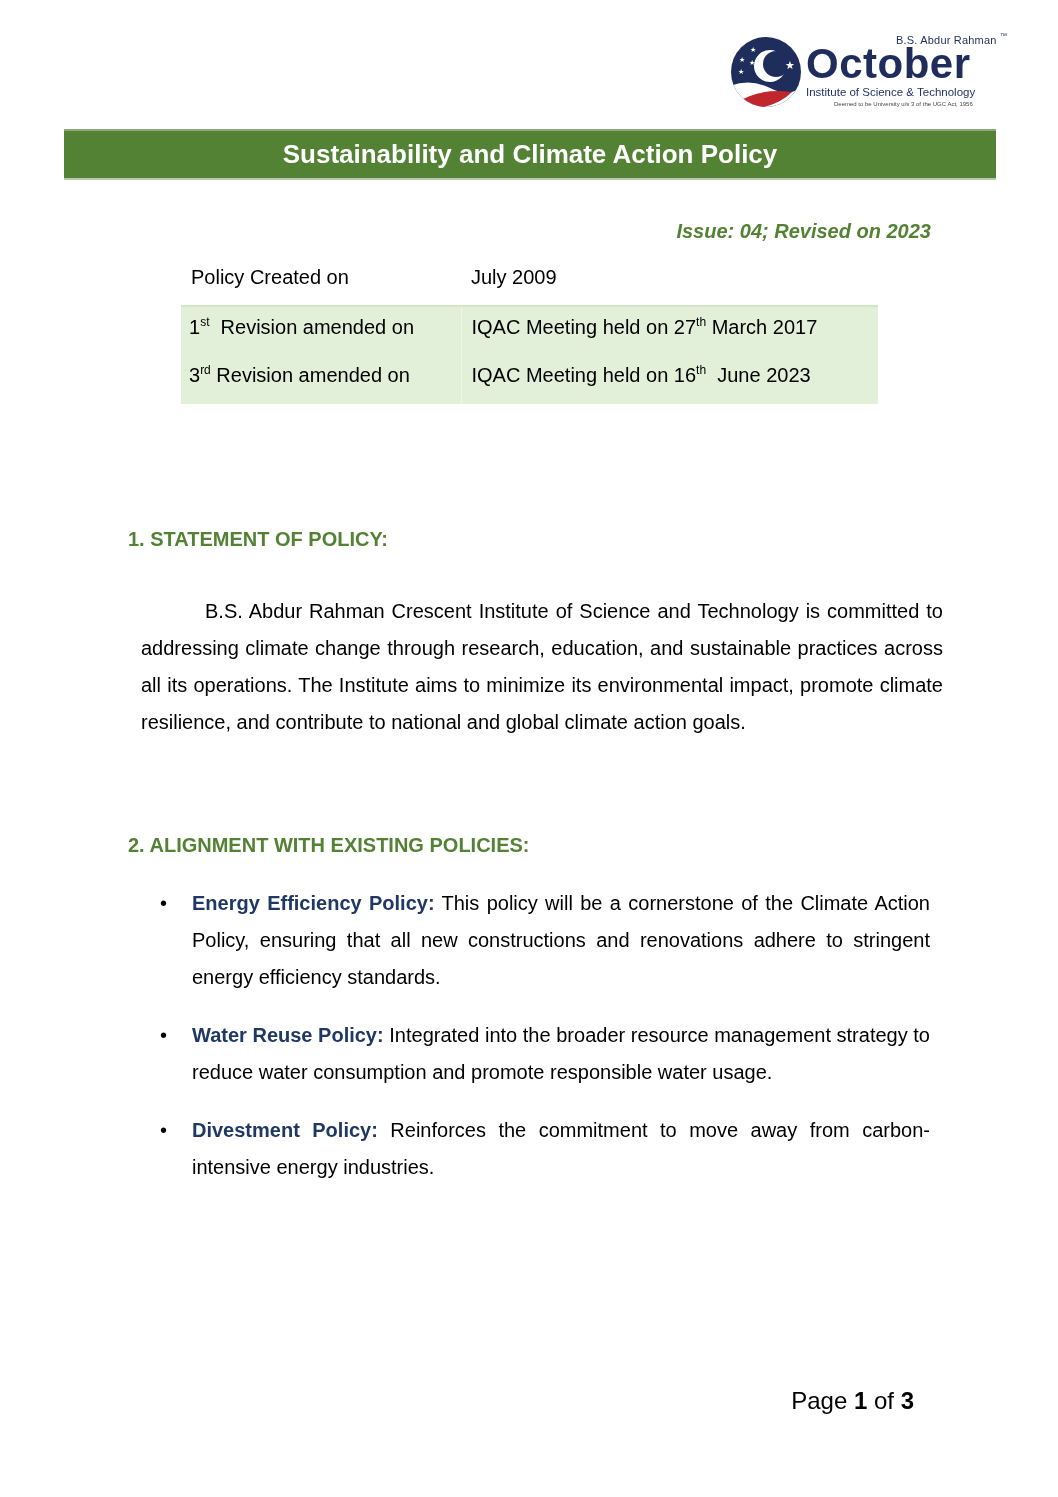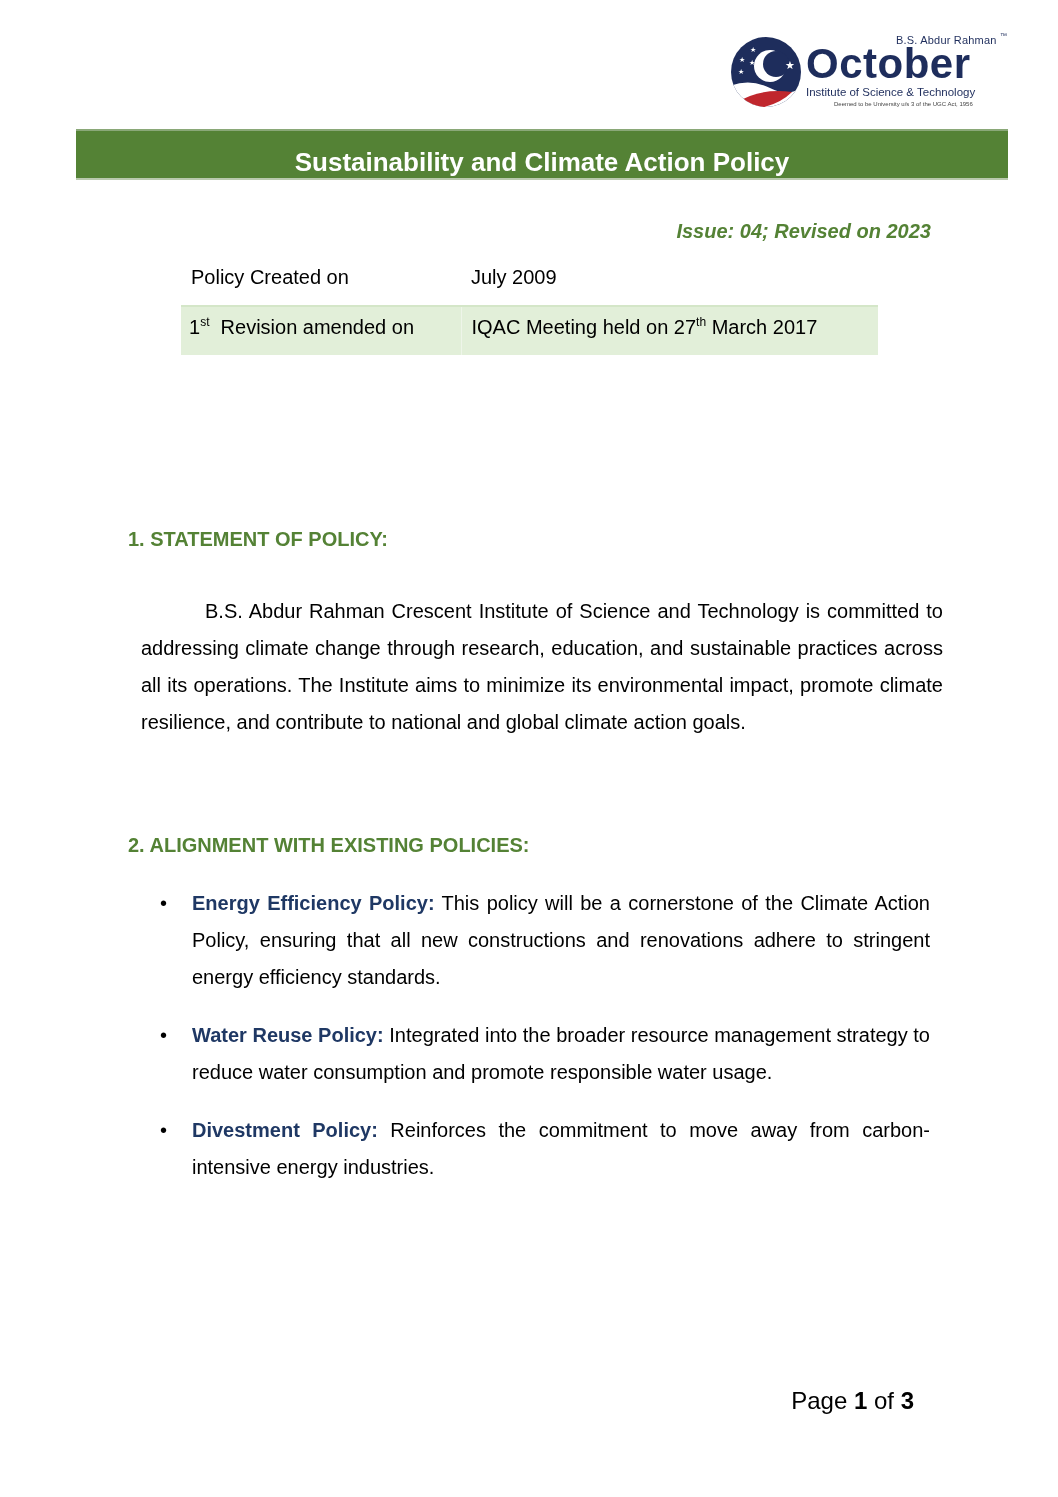--- a/index.html
+++ b/index.html
@@ -11,21 +11,21 @@
   .logo-emblem { position: absolute; left: 0; top: 2px; width: 72px; height: 72px; }
   .logo-top { position: absolute; left: 166px; top: 0px; font-size: 11px; color: #1e2d5c; white-space: nowrap; letter-spacing: 0.2px; }
   .logo-tm { position: absolute; left: 270px; top: -2px; font-size: 7px; color: #1e2d5c; }
   .logo-name { position: absolute; left: 76px; top: 8px; font-size: 42px; font-weight: bold; color: #1e2d5c; letter-spacing: 0.5px; line-height: 44px; }
   .logo-inst { position: absolute; left: 76px; top: 52px; font-size: 11.5px; color: #1e2d5c; white-space: nowrap; }
   .logo-deemed { position: absolute; left: 104px; top: 67px; font-size: 6px; color: #444; white-space: nowrap; }
 
   
   .title-band { position: absolute; left: 64px; top: 129px; width: 932px; height: 51px;
                 background: #548235; border-top: 2px solid #8aa878; border-bottom: 2px solid #b9c9ad;
-                box-sizing: border-box; display: flex; align-items: flex-end; justify-content: center; margin-left: 12px; }
+                box-sizing: border-box; display: flex; align-items: center; justify-content: center; }
   .title-band h1 { margin: 0; color: #fff; font-size: 26px; font-weight: bold; }
 
   .issue { position: absolute; right: 127px; top: 220px; font-size: 20px; font-weight: bold; font-style: italic; color: #548235; }
 
   
   .rev-table { position: absolute; left: 181px; top: 257px; width: 697px; border-collapse: collapse; }
   .rev-table td { height: 49px; padding: 0 10px; font-size: 20px; vertical-align: top; padding-top: 9px; box-sizing: border-box; }
   .rev-table td.c1 { width: 280px; }
   .rev-table tr.shade td { background: #e2efd9; }
   .rev-table tr.shade td.c1 { border-right: 1px solid #eef5e9; padding-left: 8px; }
@@ -83,20 +83,24 @@
 <table class="rev-table">
   <tbody>
     <tr>
       <td class="c1"><span>Policy Created on</span><sup></sup><span></span></td>
       <td class="c2"><span>July 2009</span><sup></sup><span></span></td>
     </tr>
     <tr class="shade first-shade">
       <td class="c1"><span>1</span><sup>st</sup><span style="white-space:pre">  Revision amended on</span></td>
       <td class="c2"><span>IQAC Meeting held on 27</span><sup>th</sup><span> March 2017</span></td>
     </tr>
+    <tr class="shade">
+      <td class="c1"><span>3</span><sup>rd</sup><span> Revision amended on</span></td>
+      <td class="c2"><span>IQAC Meeting held on 16</span><sup>th</sup><span style="white-space:pre">  June 2023</span></td>
+    </tr>
   </tbody>
 </table>
 
 <h2 class="section-heading" style="top:528px;">1. STATEMENT OF POLICY:</h2>
 <p class="para" style="top:580px;">B.S. Abdur Rahman Crescent Institute of Science and Technology is committed to addressing climate change through research, education, and sustainable practices across all its operations. The Institute aims to minimize its environmental impact, promote climate resilience, and contribute to national and global climate action goals.</p>
 
 <h2 class="section-heading" style="top:834px;text-align:center;">2. ALIGNMENT WITH EXISTING POLICIES:</h2>
 <ul class="bullets">
   <li class="bullet">
     <span class="dot">•</span><span class="term">Energy Efficiency Policy:</span><span> This policy will be a cornerstone of the Climate Action Policy, ensuring that all new constructions and renovations adhere to stringent energy efficiency standards.</span>

